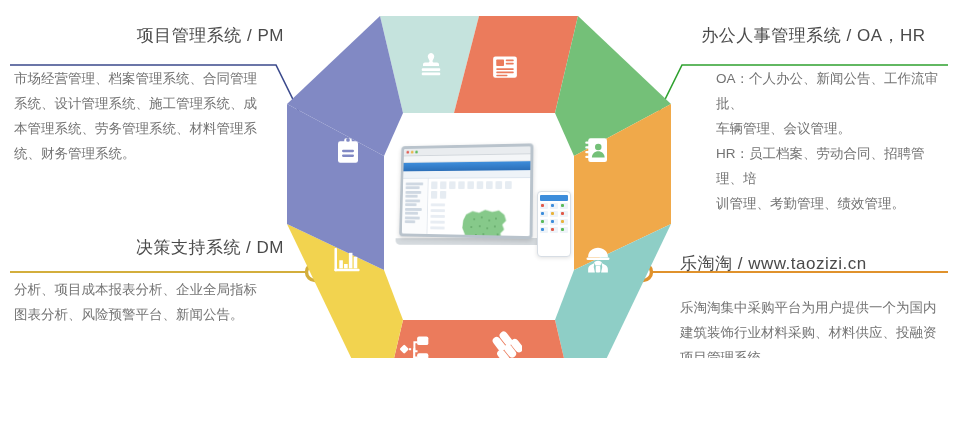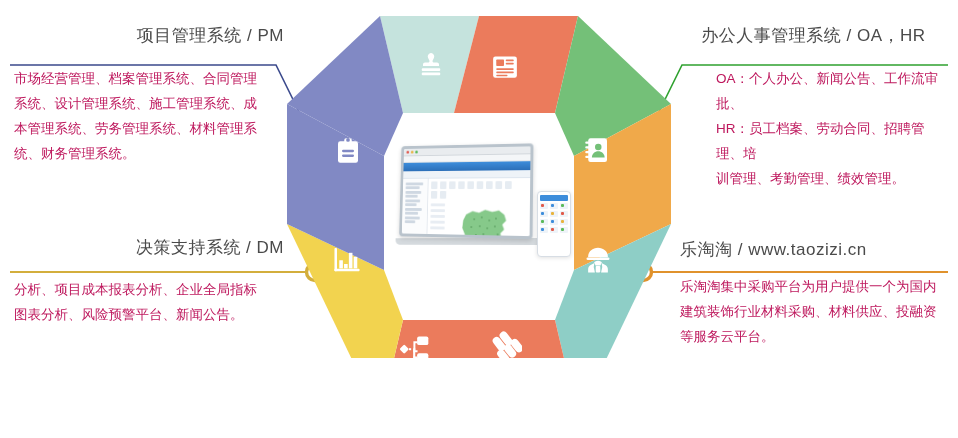--- a/index.html
+++ b/index.html
@@ -24,39 +24,39 @@
   .quad-title {
     font-size: 17px;
     color: #4a4a4a;
     letter-spacing: .5px;
     white-space: nowrap;
     font-weight: 400;
   }
   .quad-body {
     font-size: 13.5px;
     line-height: 25px;
-    color: #be185d;
+    color: #737373;
   }
   .quad-body p { margin: 0; }
 
   .q-pm   { left: 14px;  top: 24px;  width: 272px; text-align: left; }
   .q-pm .quad-title { text-align: right; padding-right: 2px; }
   .q-pm .quad-body  { margin-top: 19px; }
 
   .q-oa   { left: 672px; top: 24px;  width: 275px; }
   .q-oa .quad-title { text-align: center; padding-left: 8px; }
   .q-oa .quad-body  { margin-top: 19px; padding-left: 8px; margin-left: 36px; }
 
   .q-dm   { left: 14px;  top: 236px; width: 272px; }
   .q-dm .quad-title { text-align: right; padding-right: 2px; }
   .q-dm .quad-body  { margin-top: 18px; }
 
-  .q-tzz  { left: 672px; top: 238px; width: 275px; }
+  .q-tzz  { left: 672px; top: 252px; width: 275px; }
   .q-tzz .quad-title { text-align: left; padding-left: 8px; }
-  .q-tzz .quad-body  { margin-top: 13px; padding-left: 8px; }
+  .q-tzz .quad-body  { margin-top: 20px; padding-left: 8px; }
 
   
   #connectors {
     position: absolute;
     left: 0; top: 0;
     width: 958px; height: 438px;
     pointer-events: none;
   }
 
   
@@ -405,35 +405,36 @@
       <p>系统、设计管理系统、施工管理系统、成</p>
       <p>本管理系统、劳务管理系统、材料管理系</p>
       <p>统、财务管理系统。</p>
     </div>
   </div>
 
   <div class="quad q-oa">
     <div class="quad-title">办公人事管理系统 / OA，HR</div>
     <div class="quad-body">
       <p>OA：个人办公、新闻公告、工作流审批、</p>
+      <p>车辆管理、会议管理。</p>
       <p>HR：员工档案、劳动合同、招聘管理、培</p>
       <p>训管理、考勤管理、绩效管理。</p>
     </div>
   </div>
 
   <div class="quad q-dm">
     <div class="quad-title">决策支持系统 / DM</div>
     <div class="quad-body">
       <p>分析、项目成本报表分析、企业全局指标</p>
       <p>图表分析、风险预警平台、新闻公告。</p>
     </div>
   </div>
 
   <div class="quad q-tzz">
     <div class="quad-title">乐淘淘 / www.taozizi.cn</div>
     <div class="quad-body">
       <p>乐淘淘集中采购平台为用户提供一个为国内</p>
       <p>建筑装饰行业材料采购、材料供应、投融资</p>
-      <p>等服务云平台。</p>
+      <p>项目管理系统。</p>
     </div>
   </div>
 
 </div>
 
 </body></html>

